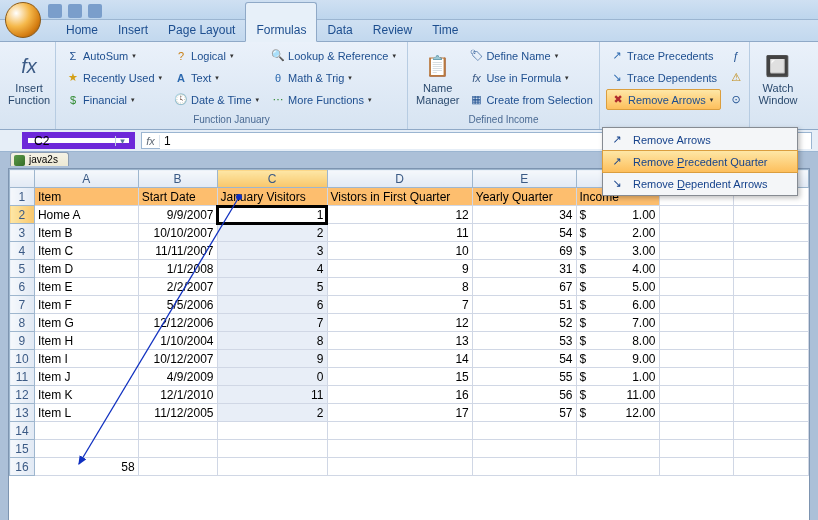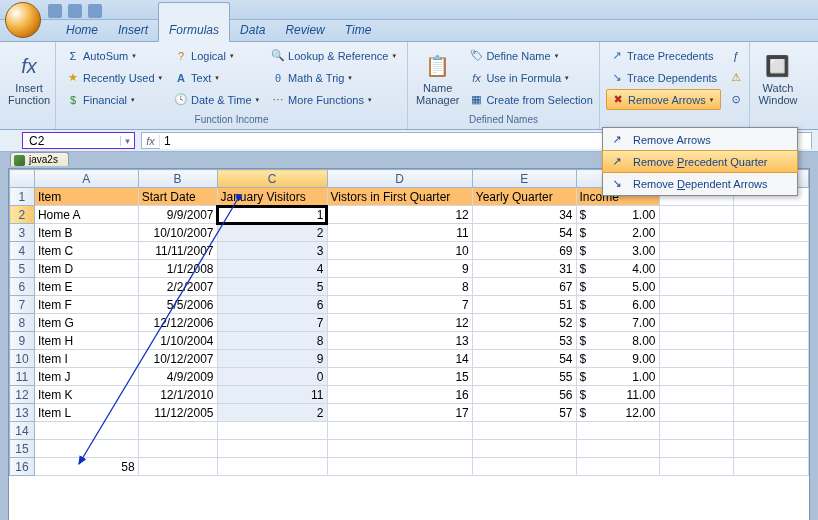--- a/index.html
+++ b/index.html
@@ -2,40 +2,40 @@
 <html><head>
 <meta charset="utf-8">
 <style>
   * { box-sizing: border-box; font-family: "Segoe UI", Tahoma, sans-serif; }
   body { margin:0; padding:0; background:#DDE6EE; width:818px; height:520px; overflow:hidden; position:relative;}
   .titlebar { height:20px; background:linear-gradient(#CFE0F2,#BDD5ED); border-bottom:1px solid #9bb5d1;}
   .office-btn { position:absolute; left:5px; top:2px; width:36px; height:36px; border-radius:50%; background:radial-gradient(circle at 30% 30%, #fff, #f5b84a 40%, #d57e12 70%, #7a3f05); border:1px solid #8a5a1a; z-index:10;}
   .qat { position:absolute; left:48px; top:3px; height:16px; display:flex; gap:6px; align-items:center;}
   .qat .q { width:14px; height:14px; background:#7a9ecb; border-radius:2px;}
   .tabs { display:flex; height:22px; background:linear-gradient(#CFE0F2,#C2D8EE); padding-left:56px; border-bottom:1px solid #8FA9C7; font-size:12px; align-items:flex-end;}
-  .tabs .tab { padding:20px 10px 4px; color:#1d4e8f; cursor:default;font-style:italic;}
+  .tabs .tab { padding:20px 10px 4px; color:#1d4e8f; cursor:default;}
   .tabs .tab.act { background:#E7F0F9; border:1px solid #8FA9C7; border-bottom:1px solid #E7F0F9; border-radius:3px 3px 0 0; margin-bottom:-1px;}
   .ribbon { height:88px; background:linear-gradient(#EAF1FA,#D7E4F2); display:flex; border-bottom:1px solid #8FA9C7; position:relative;}
   .group { border-right:1px solid #B7CCE2; padding:3px 6px 2px; display:flex; flex-direction:column; position:relative;}
   .group-body { display:flex; gap:4px; flex:1;}
   .group-label { text-align:center; font-size:10px; color:#4a6a93; height:14px; line-height:14px;}
   .vbtn { display:flex; flex-direction:column; align-items:center; justify-content:center; width:48px; padding:2px; font-size:11px; color:#2b4a6e; text-align:center; line-height:12px;}
   .vbtn .bigicon { width:28px; height:28px; margin-bottom:2px; display:flex; align-items:center; justify-content:center; font-size:20px;}
   .col { display:flex; flex-direction:column; gap:1px;}
   .sbtn { display:flex; align-items:center; height:21px; padding:1px 4px; font-size:11px; color:#1d4e8f; white-space:nowrap; gap:3px;}
   .sbtn .ic { width:14px; height:14px; display:inline-flex; align-items:center; justify-content:center;}
   .sbtn .dd { font-size:7px; color:#333; margin-left:1px;}
   .sbtn.hi { background:linear-gradient(#FEE7A6,#FDBF5C); border:1px solid #DB9E3E; border-radius:2px;}
   .dropdown-menu { position:absolute; top:85px; right:20px; width:196px; background:#F4F6F8; border:1px solid #868B92; box-shadow:2px 2px 5px rgba(0,0,0,0.25); z-index:50; font-size:11px;}
   .dm-item { display:flex; align-items:center; height:23px; padding-left:4px; gap:6px; color:#15428b;}
   .dm-item .ic { width:20px; height:18px; display:flex; align-items:center; justify-content:center;}
   .dm-item.hi { background:linear-gradient(#FEE7A6,#FDBF5C); border:1px solid #DB9E3E; margin:-1px;}
   .dm-item u{text-decoration:underline;}
   .namebar { height:22px; display:flex; background:#E6EEF7; border-bottom:1px solid #9bb5d1; align-items:stretch; font-size:12px;}
-  .namebox { margin:2px 0 2px 22px; width:113px; border:1px solid #6d28d9; background:#fff; display:flex; align-items:center; padding-left:6px;}
+  .namebox { margin:2px 0 2px 22px; width:113px; border:6px solid #6d28d9; background:#fff; display:flex; align-items:center; padding-left:6px;}
   .namebox .dd { margin-left:auto; width:14px; text-align:center; border-left:1px solid #c0d0e0; color:#5a7a9a; font-size:9px;}
   .fxbar { flex:1; margin:2px 6px 2px 6px; border:1px solid #9bb5d1; background:#fff; display:flex; align-items:center;}
   .fxbar .fxbtn { width:18px; text-align:center; color:#606a76; border-right:1px solid #dce4ed; font-size:11px; font-style:italic;}
   .fxbar input { border:0; outline:0; flex:1; padding-left:4px; font-size:12px;}
   .wb-area { background:#ACC0D8; padding:5px 0 0 8px; height:412px; position:relative;}
   .wb-tab { position:absolute; left:10px; top:0; background:linear-gradient(#F4F2E5,#EDE9D4); border:1px solid #8a9cb2; border-bottom:0; font-size:10px; padding:1px 10px 1px 18px; border-radius:3px 3px 0 0;}
   .wb-tab::before{content:""; position:absolute; left:3px; top:2px; width:11px; height:11px; background:linear-gradient(135deg,#5b9a4a,#356d27); border-radius:2px;}
   .sheet { position:absolute; left:8px; top:16px; right:8px; bottom:0; background:#fff; border:1px solid #7d94b0;}
   table.grid { border-collapse:collapse; width:100%; font-size:12px; color:#000;}
   table.grid th, table.grid td { border:1px solid #D0D7E5; height:18px; padding:0 3px; text-align:left; overflow:hidden; white-space:nowrap;}
@@ -58,20 +58,21 @@
 <div class="office-btn"></div>
 <div class="qat" id="qat">
     <div class="q"></div>
     <div class="q"></div>
     <div class="q"></div>
   </div>
 
 <div class="tabs">
   <div class="tab">Home</div>
   <div class="tab">Insert</div>
+  <div class="tab">Page Layout</div>
   <div class="tab act">Formulas</div>
   <div class="tab">Data</div>
   <div class="tab">Review</div>
   <div class="tab">Time</div>
 </div>
 
 <div class="ribbon">
   <div class="group" style="width:56px">
     <div class="group-body">
       <div class="vbtn">
@@ -130,21 +131,21 @@
             <span>Math &amp; Trig</span>
             <span class="dd">▾</span>
           </div>
         <div class="sbtn">
             <span class="ic" style="color:#2f8a2f">⋯</span>
             <span>More Functions</span>
             <span class="dd">▾</span>
           </div>
       </div>
     </div>
-    <div class="group-label">Function Income</div>
+    <div class="group-label">Function January</div>
   </div>
 
   <div class="group" style="width:192px">
     <div class="group-body">
       <div class="vbtn">
         <span class="bigicon">📋</span>
         <span style="white-space:pre-line">Name
 Manager</span>
       </div>
       <div class="col">
@@ -157,21 +158,21 @@
             <span class="ic" style="font-style:italic;color:#3b5a85">fx</span>
             <span>Use in Formula</span>
             <span class="dd">▾</span>
           </div>
         <div class="sbtn">
             <span class="ic">▦</span>
             <span>Create from Selection</span>
           </div>
       </div>
     </div>
-    <div class="group-label">Defined Names</div>
+    <div class="group-label">Defined Income</div>
   </div>
 
   <div class="group" style="width:150px">
     <div class="group-body">
       <div class="col">
         <div class="sbtn">
             <span class="ic" style="color:#2d6ab0">↗</span>
             <span>Trace Precedents</span>
           </div>
         <div class="sbtn">

